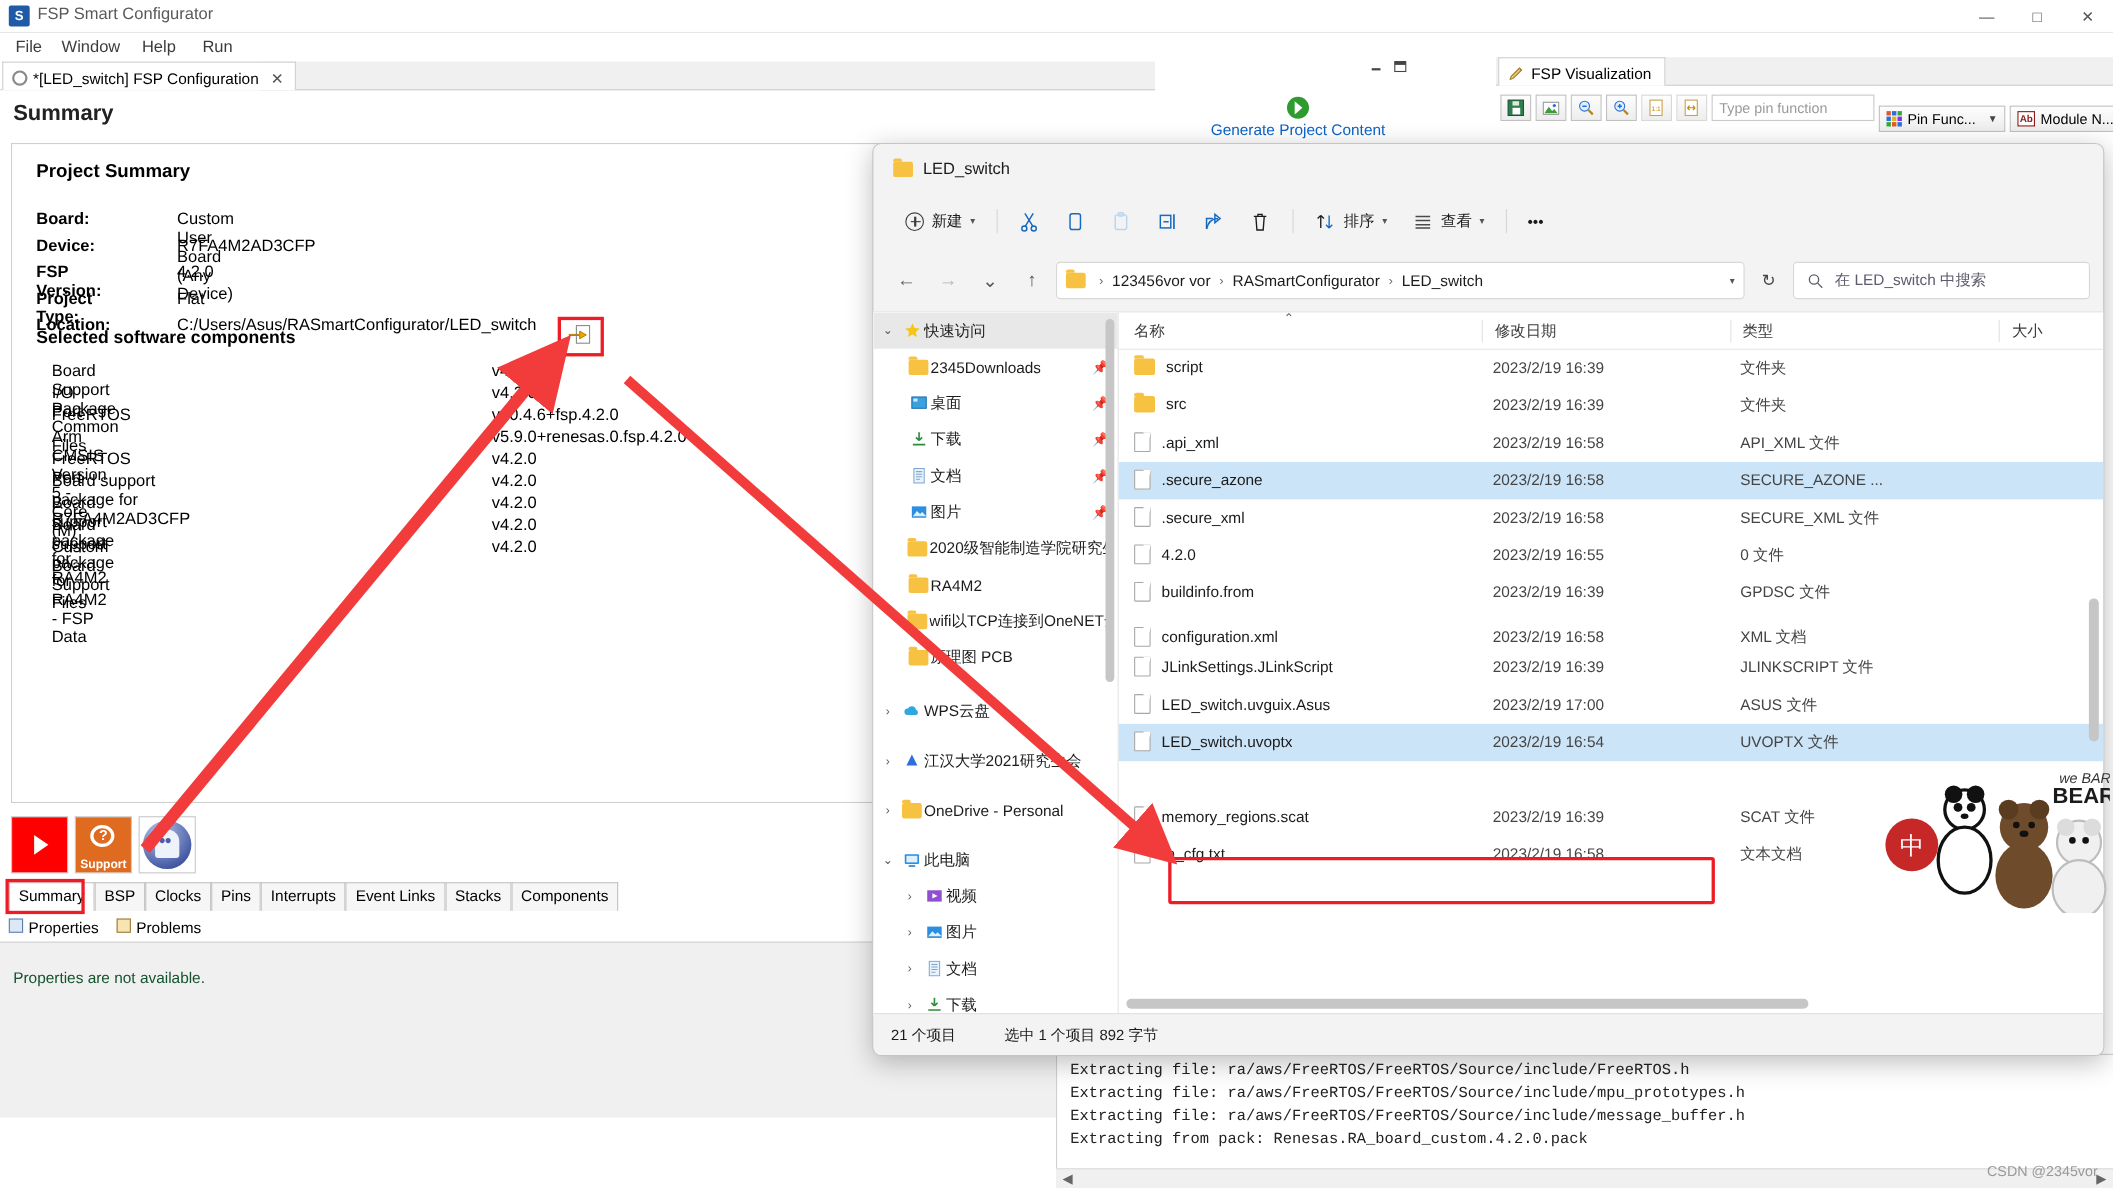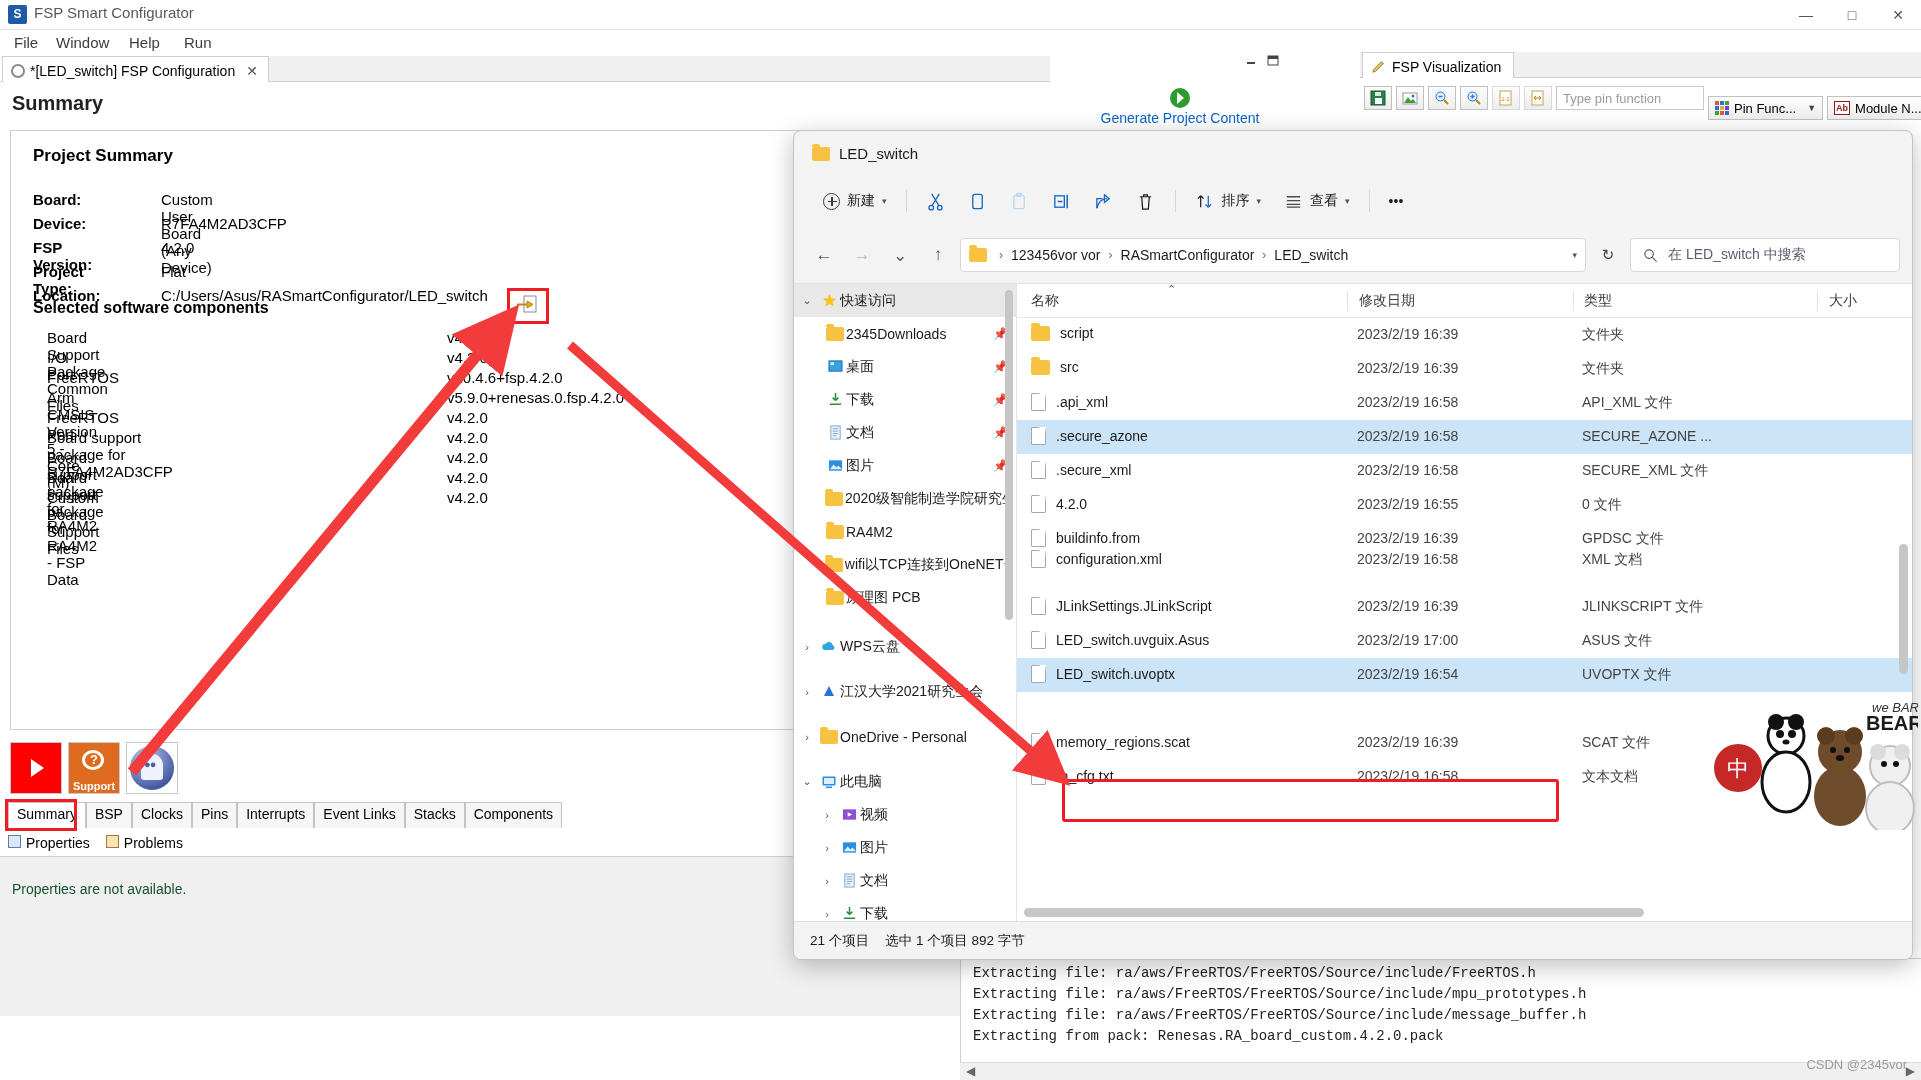--- a/index.html
+++ b/index.html
@@ -169,21 +169,21 @@
   .folder2:before { content:""; position:absolute; left:0; top:-3px; width:9px; height:3px; background:#f7c242; border-radius:2px 2px 0 0; }
   .uvic { width:16px; height:17px; background:#1d9c45; border-radius:2px; color:#fff; font-size:9px; text-align:center; line-height:17px; font-weight:bold; }
 
   .redbox-file { position:absolute; left:1062px; top:779px; width:497px; height:43px; border:3px solid #ee1c25; border-radius:3px; z-index:40; }
 
   .x-vscroll { position:absolute; right:6px; top:40px; width:9px; height:560px; }
   .x-vscroll .thumb { position:absolute; left:0; top:220px; width:9px; height:130px; background:#c6c6c6; border-radius:5px; }
   .x-hscroll { position:absolute; left:230px; bottom:6px; width:880px; height:9px; }
   .x-hscroll .thumb { position:absolute; left:0; top:0; width:620px; height:9px; background:#c6c6c6; border-radius:5px; }
 
-  .x-status { position:absolute; left:0; bottom:0; width:1120px; height:38px; background:#f3f3f3; border-top:1px solid #e0e0e0; display:flex; align-items:center; gap:16px; padding-left:16px; font-size:13.5px; color:#1b1b1b; }
+  .x-status { position:absolute; left:0; bottom:0; width:1120px; height:38px; background:#f3f3f3; border-top:1px solid #e0e0e0; display:flex; align-items:center; gap:44px; padding-left:16px; font-size:13.5px; color:#1b1b1b; }
 
   
   #overlay { position:absolute; left:0; top:0; width:1921px; height:1080px; pointer-events:none; z-index:60; }
 
   
   .panda { position:absolute; left:1690px; top:690px; width:228px; height:140px; z-index:50; }
 
   .watermark { position:absolute; right:14px; bottom:8px; font-size:13px; color:#9a9a9a; z-index:70; }
 </style>
 </head>
@@ -782,21 +782,21 @@
       </div>
       <div class="row" style="top:238px">
         <span class="nm">
             <span class="fic"></span>
             <span>buildinfo.from</span>
           </span>
         <span class="dt">2023/2/19 16:39</span>
         <span class="ty">GPDSC 文件</span>
         <span class="sz"></span>
       </div>
-      <div class="row" style="top:259px">
+      <div class="row" style="top:279px">
         <span class="nm">
             <span class="fic"></span>
             <span>configuration.xml</span>
           </span>
         <span class="dt">2023/2/19 16:58</span>
         <span class="ty">XML 文档</span>
         <span class="sz"></span>
       </div>
       <div class="row" style="top:306px">
         <span class="nm">

